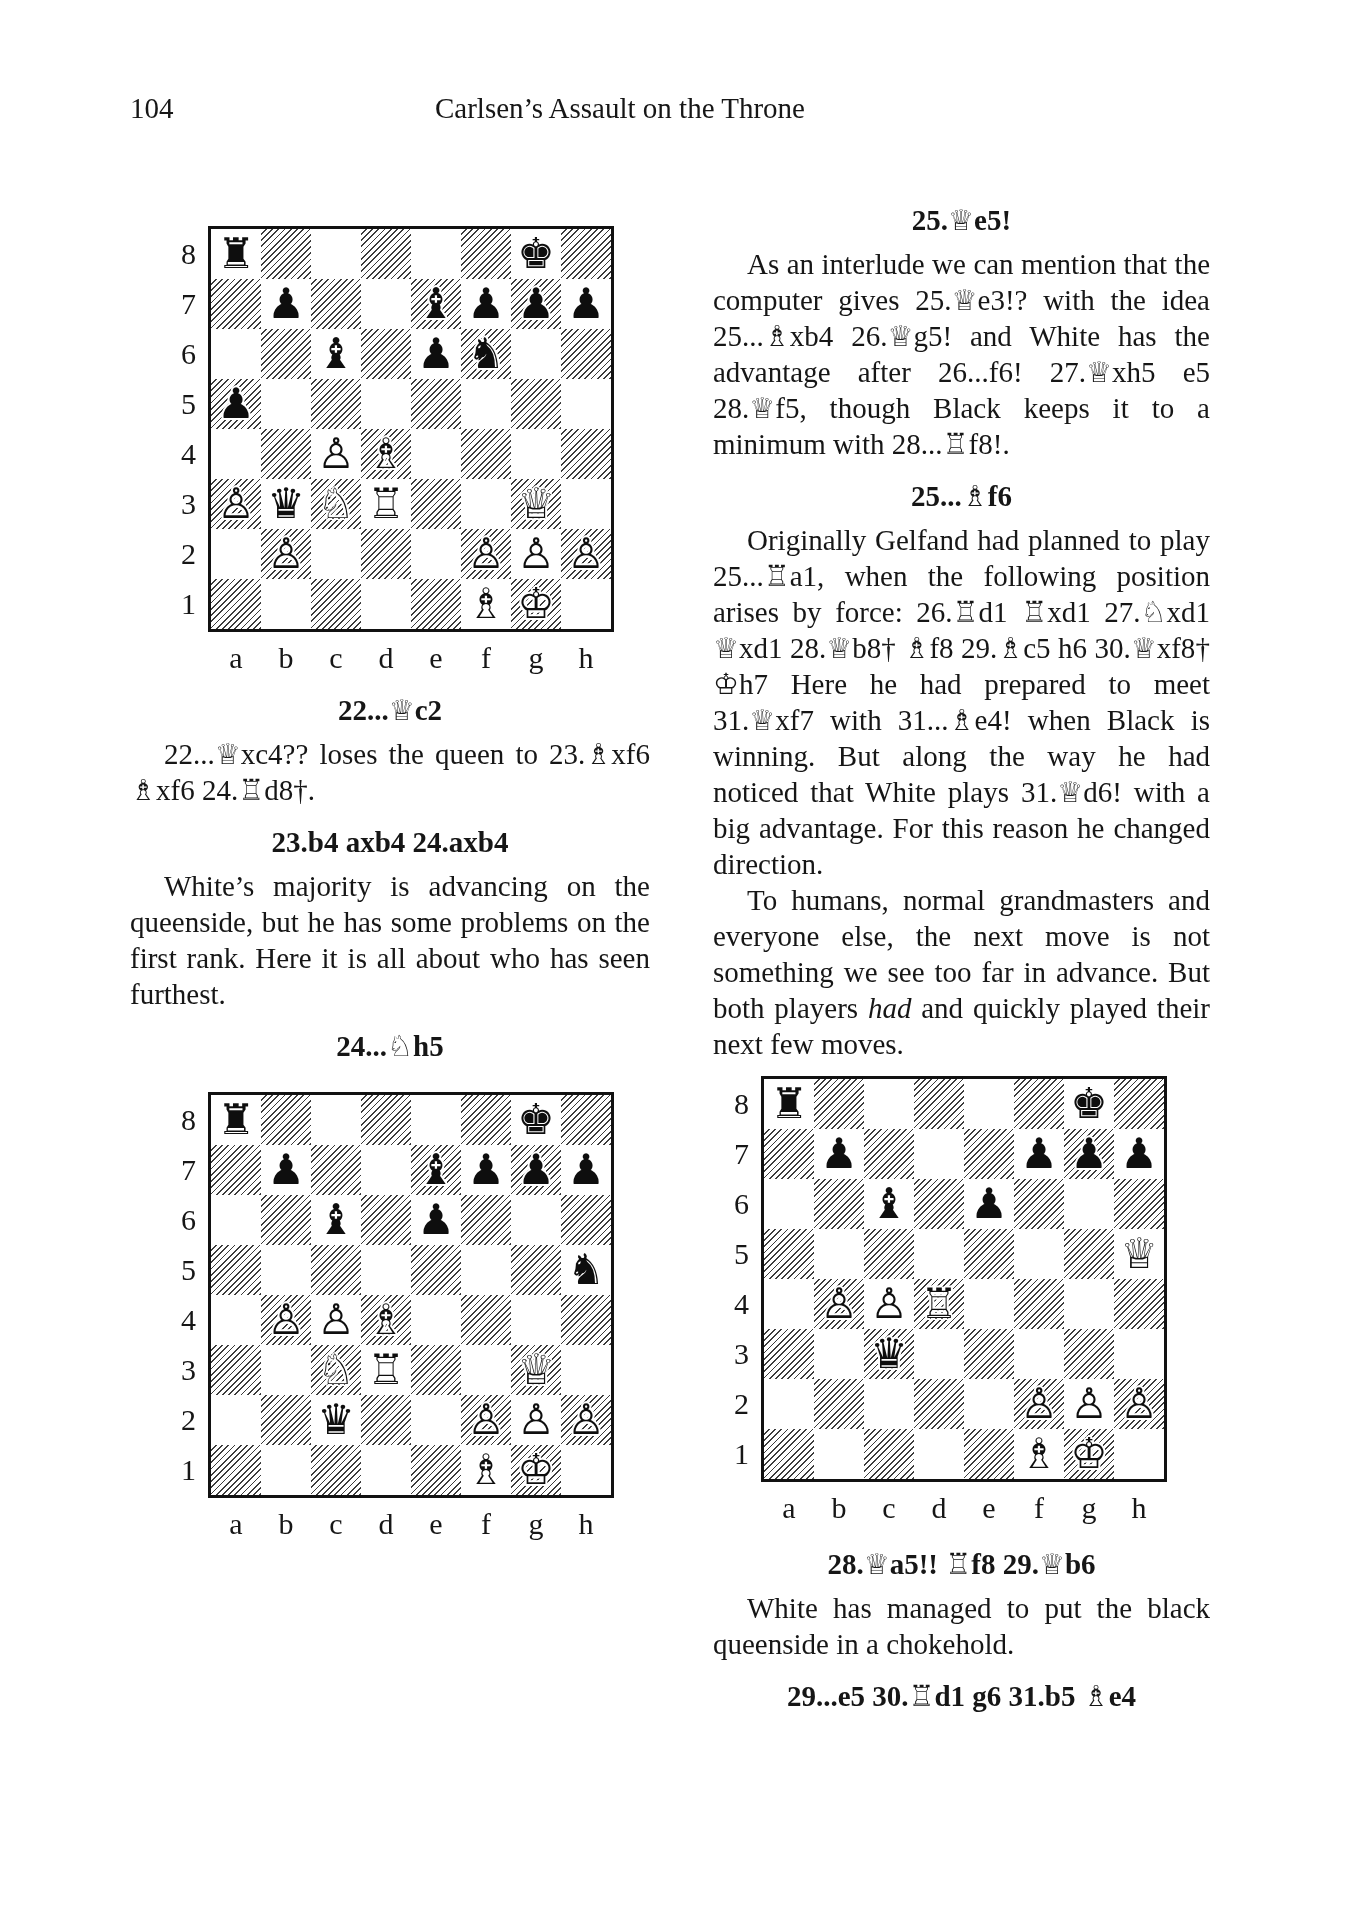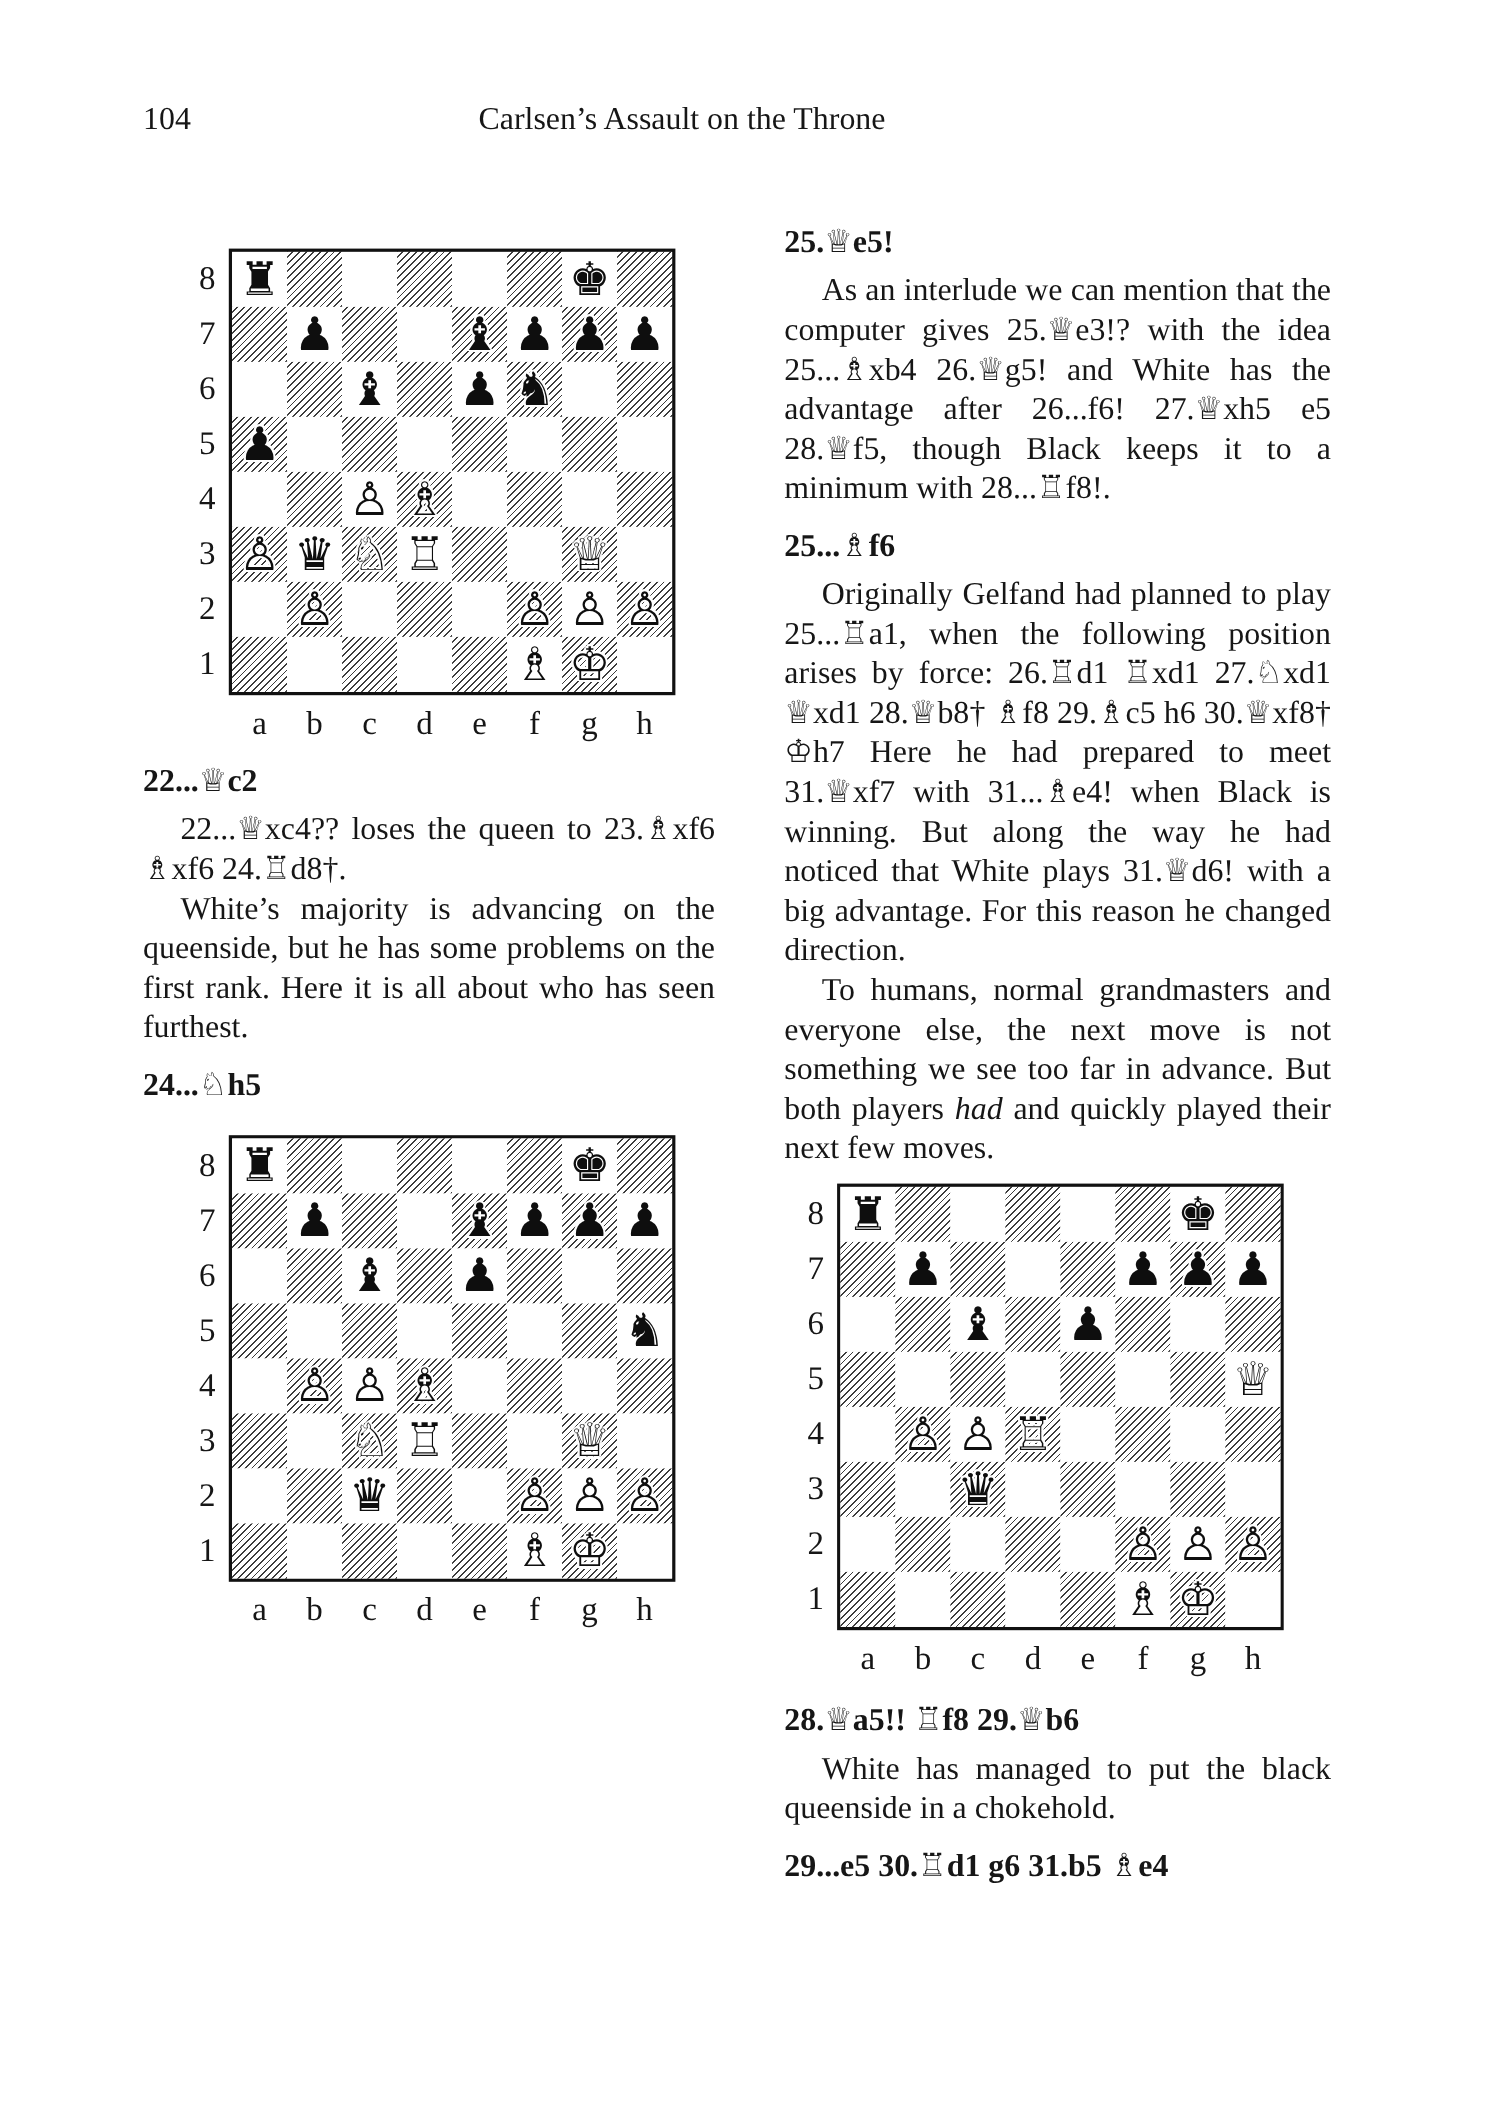--- a/index.html
+++ b/index.html
@@ -11,21 +11,21 @@
   .page{position:relative;width:1354px;height:1921px;overflow:hidden;padding-left:20px;}
   .header{position:relative;padding-top:90px;height:36px;}
   .page-num{position:absolute;left:110px;top:90px;font-size:29px;line-height:36px;}
   .book-title{margin-left:110px;width:980px;text-align:center;font-size:29px;line-height:36px;}
   .content{display:flex;align-items:flex-start;margin-top:36px;font-size:29px;line-height:36px;}
   .col{text-align:justify;}
   .col-left{width:520px;margin-left:110px;}
   .col-right{width:497px;margin-left:63px;padding-top:40px;}
   p.para{margin:0;text-indent:34px;}
   p.para.no-indent{text-indent:0;}
-  .move-heading{font-weight:bold;margin:16px 0 8px 0;text-align:left;}
+  .move-heading{font-weight:bold;margin:16px 0 8px 0;text-align:center;}
   .move-heading.first{margin-top:0;}
   .move-heading.tight{margin-top:10px;}
   .move-heading.after-diagram{margin-top:20px;}
   em{}
 
   
   .diagram{margin-top:28px;}
   .diagram.d-left{margin-left:40px;}
   .diagram.d-right{margin-left:10px;}
   .diagram.d1{margin-top:64px;}
@@ -198,20 +198,21 @@
                 <div class="file-label">g</div>
                 <div class="file-label">h</div>
               </div>
           </div>
         </div>
       </div>
 
       <div class="move-heading">22...♕c2</div>
       <p class="para">22...♕xc4?? loses the queen to 23.♗xf6 ♗xf6 24.♖d8†.</p>
 
+      <div class="move-heading">23.b4 axb4 24.axb4</div>
       <p class="para">White’s majority is advancing on the queenside, but he has some problems on the first rank. Here it is all about who has seen furthest.</p>
 
       <div class="move-heading">24...♘h5</div>
 
       <div class="diagram d-left">
         <div class="board-row">
           <div class="ranks">
               <div class="rank-label">8</div>
               <div class="rank-label">7</div>
               <div class="rank-label">6</div>

